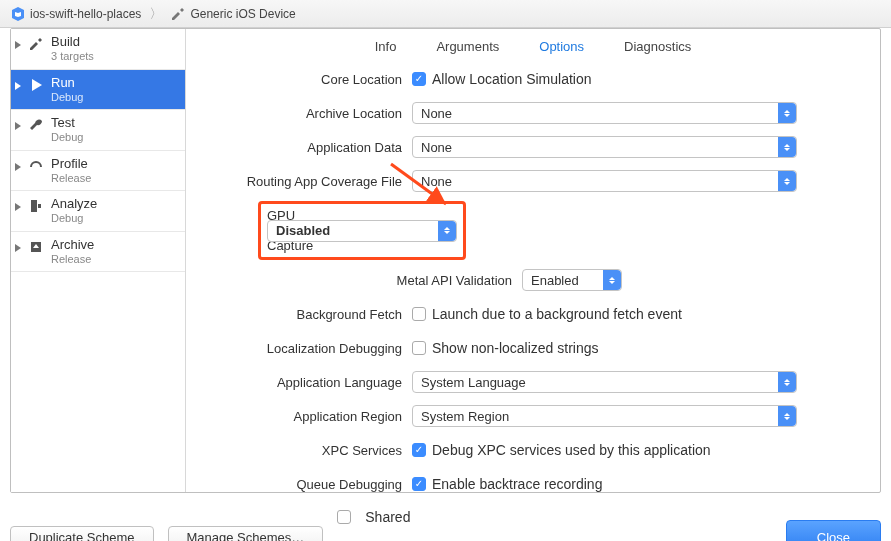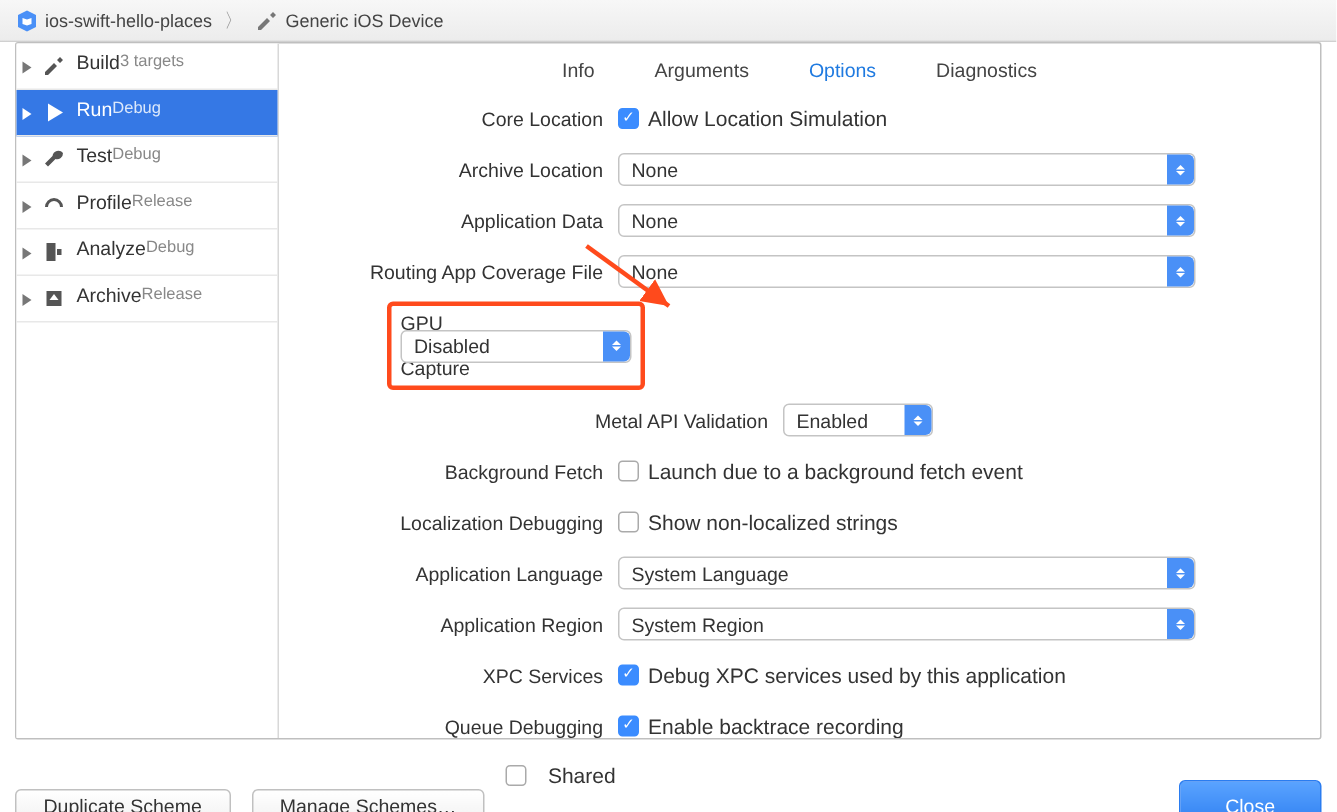--- a/index.html
+++ b/index.html
@@ -11,41 +11,41 @@
 
 .main { position: absolute; top: 28px; left: 10px; right: 10px; bottom: 48px; border: 1px solid #bfbfbf; border-radius: 2px; display: flex; background: #fff; }
 
 .sidebar { width: 175px; border-right: 1px solid #d8d8d8; background: #fff; }
 .side-item { display: flex; align-items: flex-start; gap: 6px; padding: 6px 8px 6px 4px; border-bottom: 1px solid #e8e8e8; cursor: default; }
 .side-item .disc { width: 0; height: 0; border-left: 6px solid #777; border-top: 4px solid transparent; border-bottom: 4px solid transparent; margin-top: 6px; }
 .side-item.selected .disc { border-left-color: #fff; }
 .side-item .icon { width: 18px; height: 18px; display: flex; align-items: center; justify-content: center; color: #555; }
 .side-item.selected { background: #3578e5; color: #fff; }
 .side-item.selected .icon { color: #fff; }
-.side-item .txt { display: flex; flex-direction: row; line-height: 1.15; }
+.side-item .txt { display: flex; flex-direction: column; line-height: 1.15; }
 .side-item .title { font-size: 13px; }
 .side-item .sub { font-size: 11px; color: #888; }
 .side-item.selected .sub { color: #dbe8fb; }
 
 .content { flex: 1; display: flex; flex-direction: column; position: relative; overflow: hidden; }
 .tabs { height: 34px; display: flex; align-items: center; justify-content: center; gap: 40px; font-size: 13px; }
 .tab { color: #444; cursor: default; }
 .tab.active { color: #1f7ae0; }
 
 .form { flex: 1; padding: 2px 16px 10px 16px; overflow-y: hidden; }
 .row { display: flex; align-items: center; min-height: 28px; margin-bottom: 6px; }
 .lab { width: 210px; text-align: right; padding-right: 10px; color: #333; font-size: 13px; }
 .ctrl { flex: 1; display: flex; align-items: center; gap: 6px; }
 
 .select { position: relative; height: 22px; background: #fff; border: 1px solid #c4c4c4; border-radius: 4px; display: flex; align-items: center; padding: 0 22px 0 8px; font-size: 13px; color: #333; }
 .select .arrows { position: absolute; right: 0; top: 0; bottom: 0; width: 18px; background: #4a90f7; border-radius: 0 4px 4px 0; display: flex; flex-direction: column; align-items: center; justify-content: center; gap: 1px; }
 .select .arrows::before { content:""; border-left:3px solid transparent; border-right:3px solid transparent; border-bottom:3px solid #fff; }
 .select .arrows::after { content:""; border-left:3px solid transparent; border-right:3px solid transparent; border-top:3px solid #fff; }
 .sel-wide { width: 385px; }
-.sel-mid { width: 154px; }
+.sel-mid { width: 190px; font-weight: bold; }
 .sel-sm { width: 100px; }
 
 .chk { width: 14px; height: 14px; border: 1px solid #aaa; border-radius: 3px; background: #fff; display: inline-flex; align-items: center; justify-content: center; }
 .chk.checked { background: #3b8cff; border-color: #3b8cff; }
 .chk.checked::after { content:"✓"; color:#fff; font-size:10px; line-height:1; }
 .chklabel { font-size: 14px; color: #333; }
 
 .highlight-box { border: 3px solid #ff4a1c; border-radius: 4px; padding: 4px 6px; display: inline-flex; align-items: center; }
 .highlight-box .lab { width: auto; padding-right: 10px; }
 .highlight-row .lab { width: 0; padding: 0; }

